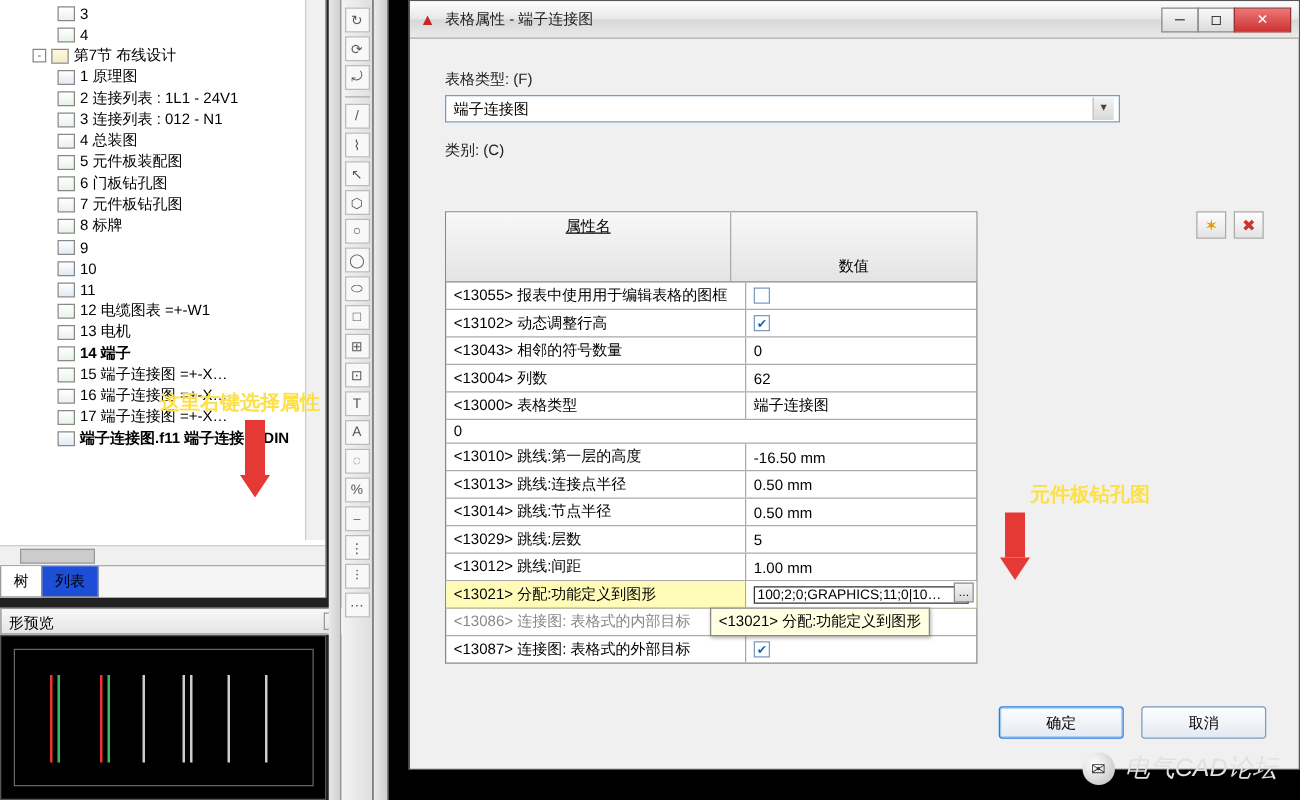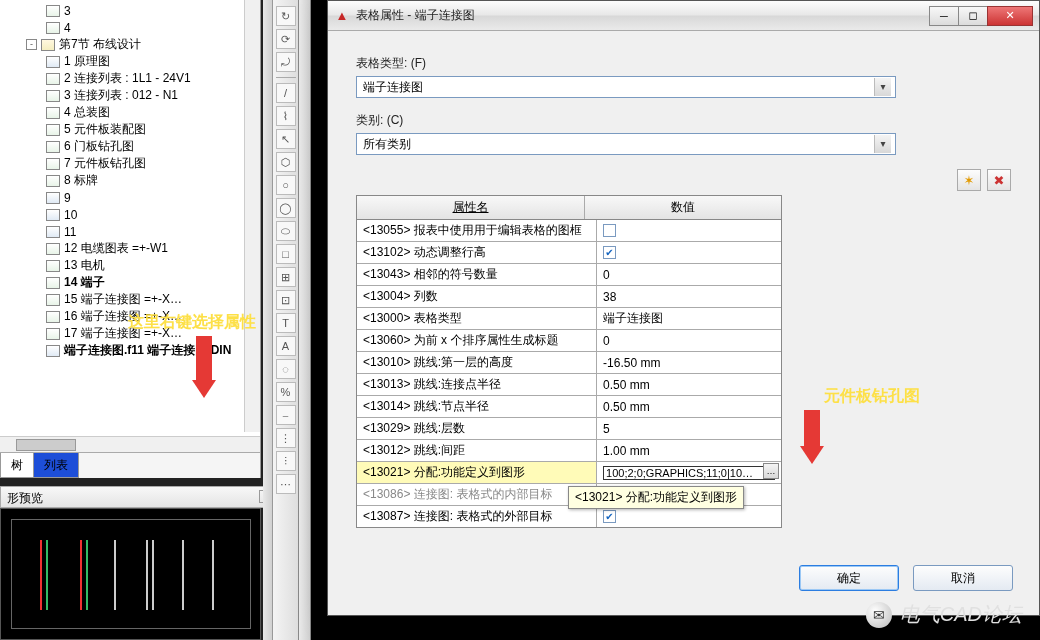--- a/index.html
+++ b/index.html
@@ -57,21 +57,21 @@
 
 .tool-icons { position: absolute; right: 28px; top: 168px; display: flex; gap: 6px; }
 .tool-ico { width: 24px; height: 22px; border: 1px solid #aaa; background: linear-gradient(#fdfdfd,#e4e4e4); display: flex; align-items: center; justify-content: center; font-size: 13px; cursor: pointer; }
 .tool-ico.star { color: #e29a00; }
 .tool-ico.x { color: #c33; }
 
 .table-wrap { margin-top: 40px; width: 426px; border: 1px solid #888; background: #fff; }
 .table-head { display: flex; background: linear-gradient(#f8f8f8,#e4e4e4); border-bottom: 1px solid #888; }
 .th { padding: 3px 4px; text-align: center; font-size: 12px; border-right: 1px solid #aaa; }
 .th:first-child { width: 228px; text-decoration: underline; }
-.th:last-child { width: 196px; border-right: none; }
+.th:last-child { width: 196px; border-right: none; margin-top: 32px; }
 .trow { display: flex; border-bottom: 1px solid #aaa; font-size: 12px; position: relative; }
 .trow:last-child { border-bottom: none; }
 .td1 { width: 256px; padding: 2px 6px; border-right: 1px solid #aaa; white-space: nowrap; overflow: hidden; }
 .td2 { width: 196px; padding: 2px 6px; display: flex; align-items: center; }
 .td2 .chk { width: 13px; height: 13px; border: 1px solid #7a9ac0; background: #fff; display: inline-flex; align-items: center; justify-content: center; font-size: 10px; color: #1565c0; }
 .trow.highlight { background: #fffbb8; }
 .trow.highlight .td2 { background: #fff; position: relative; }
 .trow.highlight .td2 .val { border: 1px solid #333; padding: 0 18px 0 2px; width: 100%; overflow: hidden; white-space: nowrap; font-size: 11px; }
 .trow.highlight .td2 .more { position: absolute; right: 2px; top: 1px; width: 16px; height: 16px; border: 1px solid #888; background: linear-gradient(#f4f4f4,#d8d8d8); font-size: 9px; text-align: center; line-height: 14px; cursor: pointer; }
 
@@ -261,21 +261,20 @@
     <div class="win-btns">
       <div class="win-btn">─</div>
       <div class="win-btn">◻</div>
       <div class="win-btn close">✕</div>
     </div>
   </div>
   <div class="dlg-body">
     <div class="form-lbl">表格类型: (F)</div>
     <div class="form-sel"><span>端子连接图</span></div>
     <div class="form-lbl">类别: (C)</div>
-    <div class="form-sel"><span>所有类别</span></div>
 
     <div class="tool-icons">
       <div class="tool-ico star">✶</div>
       <div class="tool-ico x">✖</div>
     </div>
 
     <div class="table-wrap">
       <div class="table-head">
         <div class="th">属性名</div>
         <div class="th">数值</div>
@@ -292,28 +291,27 @@
             <div class="td2">
               <span class="chk">✔</span>
             </div>
           </div>
           <div class="trow">
             <div class="td1">&lt;13043&gt; 相邻的符号数量</div>
             <div class="td2">0</div>
           </div>
           <div class="trow">
             <div class="td1">&lt;13004&gt; 列数</div>
-            <div class="td2">38</div>
+            <div class="td2">62</div>
           </div>
           <div class="trow">
             <div class="td1">&lt;13000&gt; 表格类型</div>
             <div class="td2">端子连接图</div>
           </div>
           <div class="trow">
-            <div class="td1">&lt;13060&gt; 为前 x 个排序属性生成标题</div>
             <div class="td2">0</div>
           </div>
           <div class="trow">
             <div class="td1">&lt;13010&gt; 跳线:第一层的高度</div>
             <div class="td2">-16.50 mm</div>
           </div>
           <div class="trow">
             <div class="td1">&lt;13013&gt; 跳线:连接点半径</div>
             <div class="td2">0.50 mm</div>
           </div>

